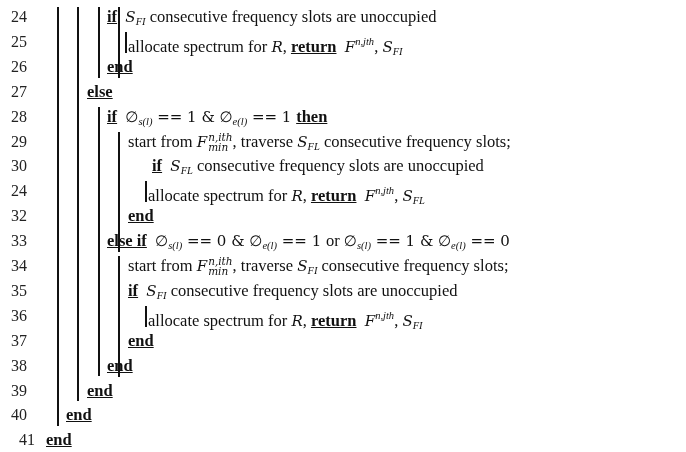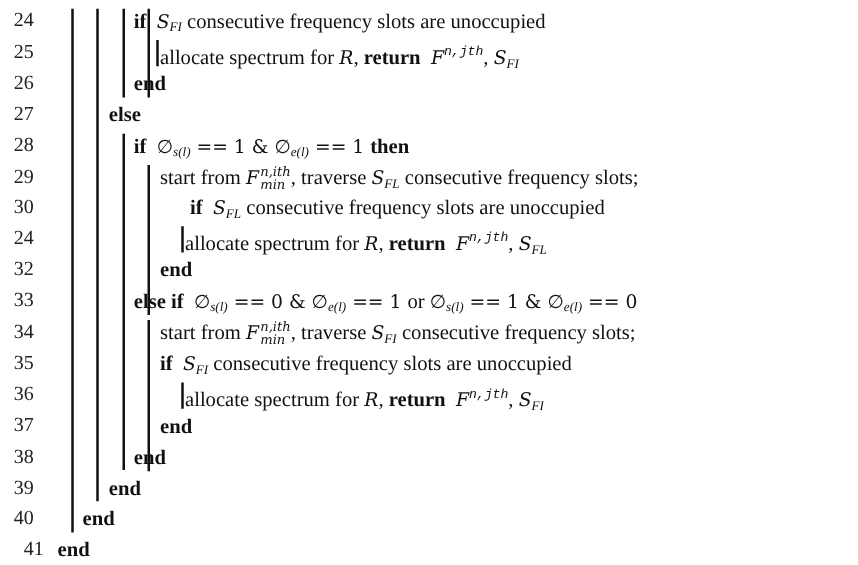--- a/index.html
+++ b/index.html
@@ -11,25 +11,25 @@
   #algo { position: absolute; left: 0; top: 0; width: 686px; height: 452px; }
   .line {
     position: absolute; left: 0; height: 24px; line-height: 24px;
     font-size: 16.5px; white-space: nowrap;
   }
   .ln {
     position: absolute; left: 11px; width: 24px;
     font-size: 16px; color: #222;
   }
   .code { position: absolute; top: 0; white-space: nowrap; }
-  .kw { font-weight: bold; }
+  .kw { font-weight: bold; text-decoration: underline; }
   .m { font-style: italic; font-family: "DejaVu Serif", serif; font-size: 15px; }
   .mu { font-family: "DejaVu Serif", serif; font-size: 15px; }
   .sub { font-size: 10.5px; vertical-align: -3px; font-style: italic; font-family: Liberation Serif, serif; }
-  .sup { font-size: 10.5px; vertical-align: 7px; font-style: italic; font-family: Liberation Mono, monospace; }
+  .sup { font-size: 10.5px; vertical-align: 7px; font-style: italic; font-family: Liberation Serif, serif; }
   .supsub { display: inline-block; vertical-align: -4px; line-height: 10px; font-size: 10.5px; font-style: italic; font-family: "DejaVu Serif", serif; margin-left: 1px; }
   .supsub span { display: block; }
   .bar { position: absolute; width: 2px; background: #111; }
 </style>
 </head>
 <body>
 
 <div id="algo">
     <div class="line" style="top: 5px; width: 686px;">
       <span class="ln">24</span>

